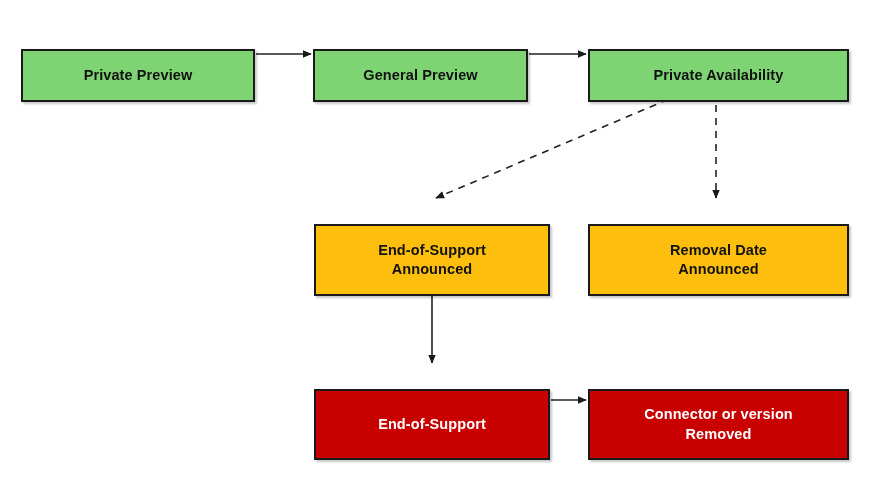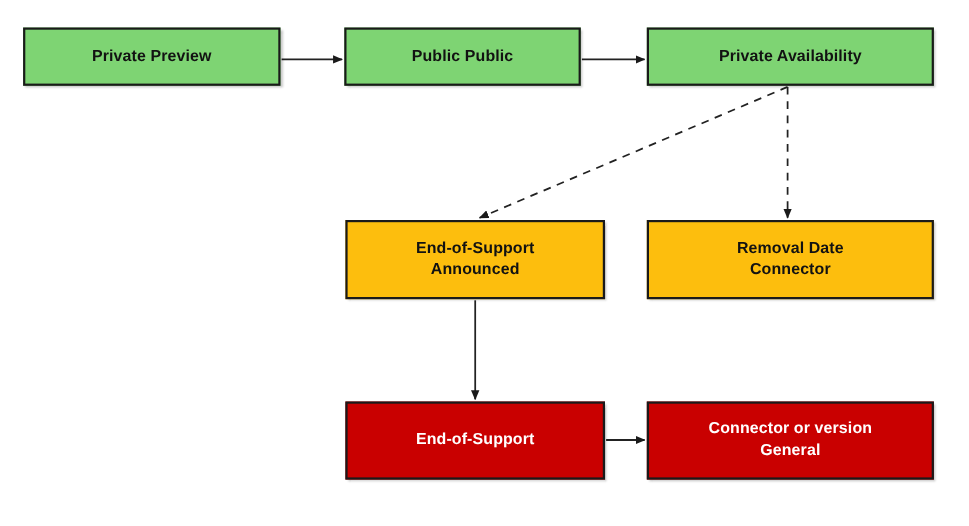--- a/index.html
+++ b/index.html
@@ -25,20 +25,21 @@
     display: flex;
     align-items: center;
     justify-content: center;
     text-align: center;
     font-weight: bold;
     font-size: 14.5px;
     line-height: 1.32;
     letter-spacing: 0.1px;
     padding: 2px 6px;
     box-shadow: 2px 2px 2px rgba(0,0,0,0.22);
+    margin-top: 24px;
   }
   .node.green {
     background: #7ed473;
     color: #121212;
   }
   .node.orange {
     background: #fdbe0d;
     color: #121212;
   }
   .node.red {
@@ -78,35 +79,35 @@
         <line x1="432" y1="273" x2="432" y2="363" stroke="#222222" stroke-width="1.6" marker-end="url(#arrowhead)"></line>
         <line x1="551" y1="400" x2="586" y2="400" stroke="#222222" stroke-width="1.6" marker-end="url(#arrowhead)"></line>
       </g>
   </svg>
 
   <div id="node-layer">
       <div class="node green" style="left: 21px; top: 25px; width: 234px; height: 53px;">
         <span class="label">Private Preview</span>
       </div>
       <div class="node green" style="left: 313px; top: 25px; width: 215px; height: 53px;">
-        <span class="label">Public Public</span>
+        <span class="label">General Preview</span>
       </div>
       <div class="node green" style="left: 588px; top: 25px; width: 261px; height: 53px;">
         <span class="label">Private Availability</span>
       </div>
       <div class="node orange" style="left: 314px; top: 200px; width: 236px; height: 72px;">
         <span class="label">End-of-Support
 Announced</span>
       </div>
       <div class="node orange" style="left: 588px; top: 200px; width: 261px; height: 72px;">
         <span class="label">Removal Date
-Connector</span>
+Announced</span>
       </div>
       <div class="node red" style="left: 314px; top: 365px; width: 236px; height: 71px;">
         <span class="label">End-of-Support</span>
       </div>
       <div class="node red" style="left: 588px; top: 365px; width: 261px; height: 71px;">
         <span class="label">Connector or version
-General</span>
+Removed</span>
       </div>
     </div>
 
 </div>
 
 </body></html>

